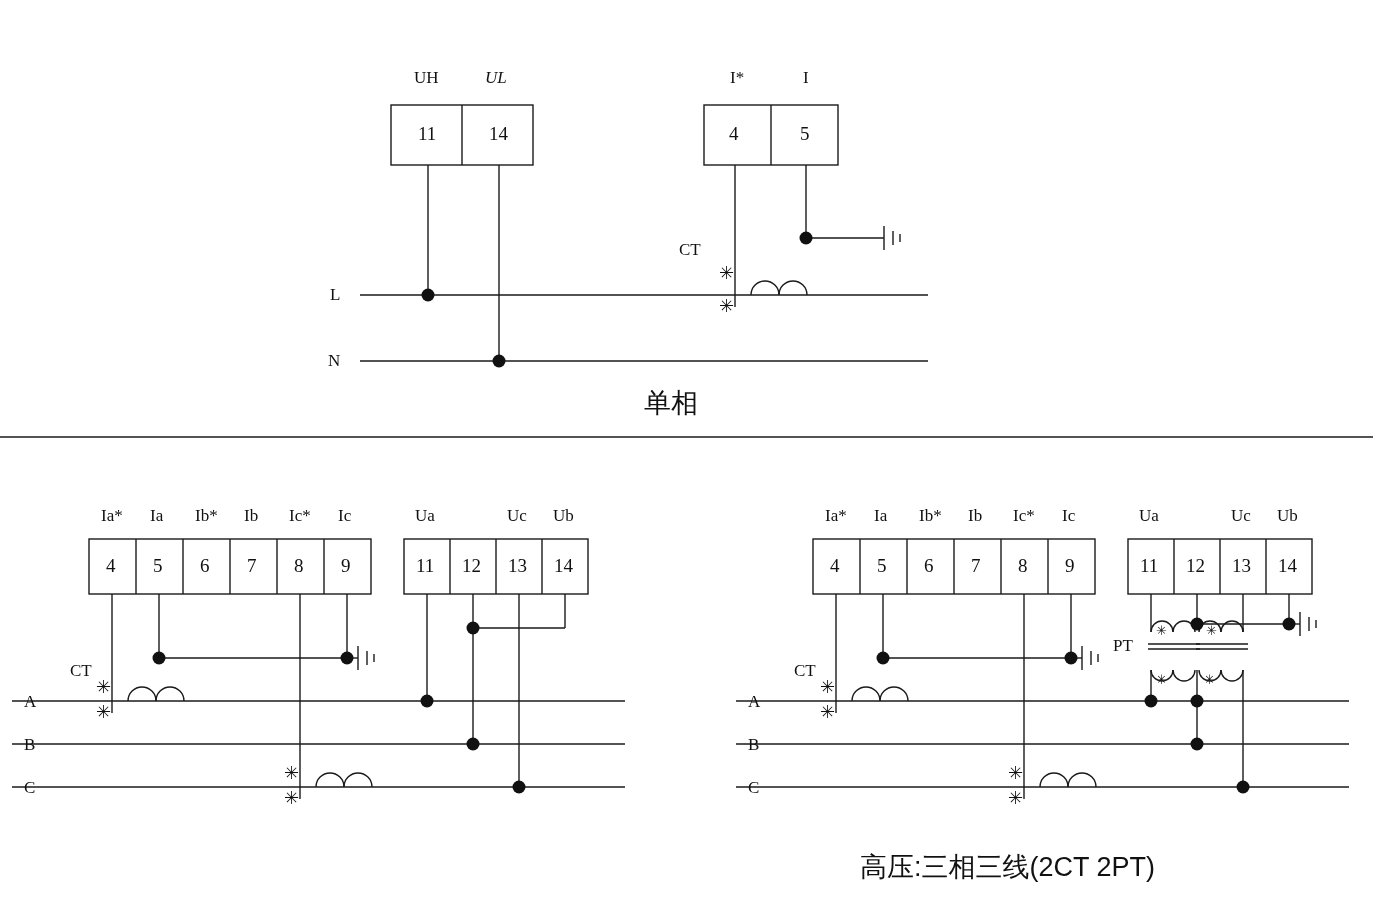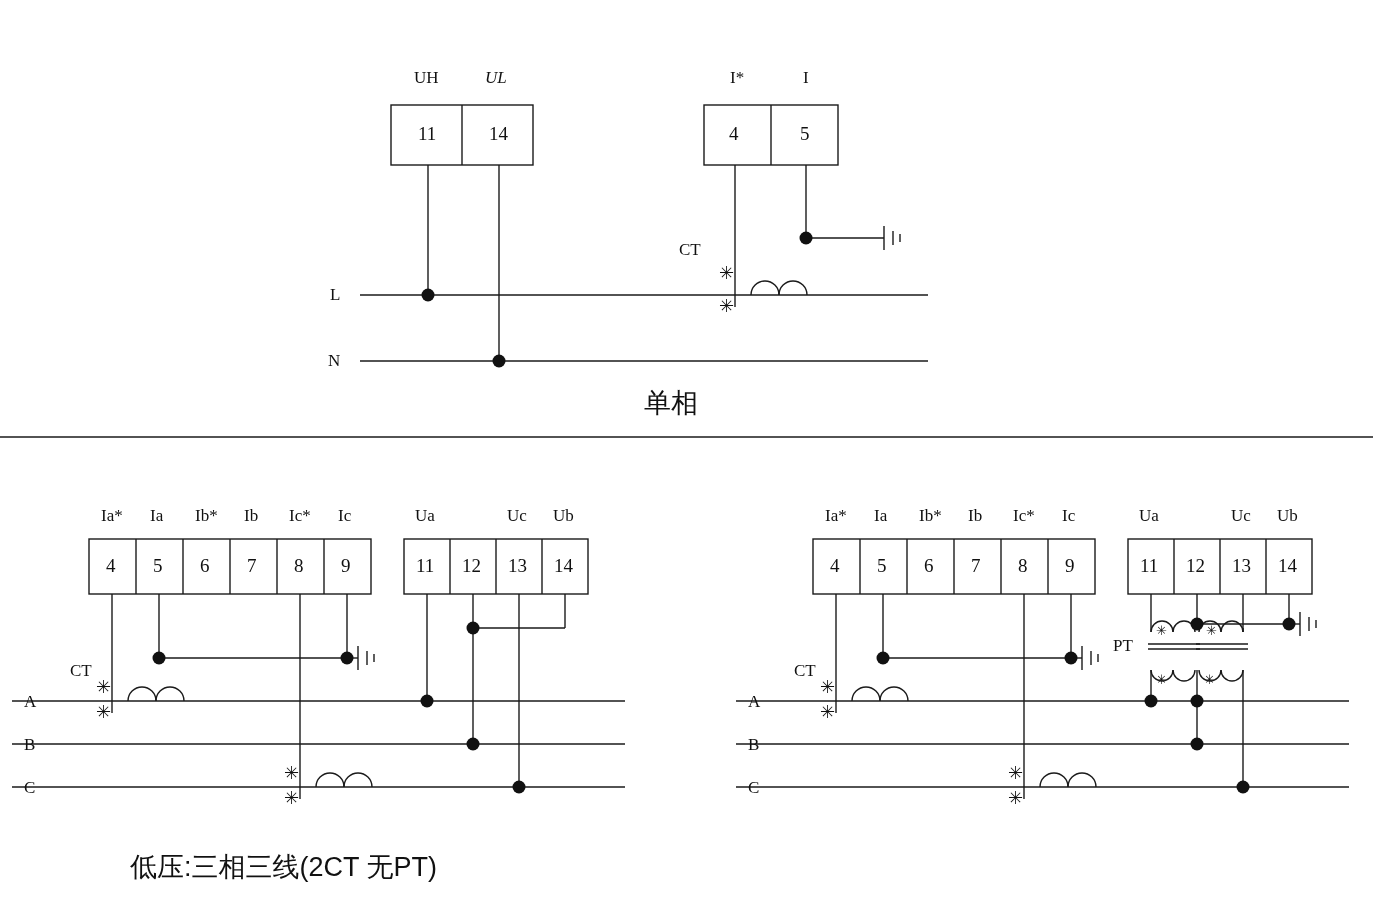--- a/index.html
+++ b/index.html
@@ -230,21 +230,20 @@
   <div class="lbl" style="left:24px;top:692px;">A</div>
   <div class="lbl" style="left:24px;top:735px;">B</div>
   <div class="lbl" style="left:24px;top:778px;">C</div>
 
   <div class="ctlbl" style="left:70px;top:661px;">CT</div>
   <div class="star" style="left:96px;top:678px;">✳</div>
   <div class="star" style="left:96px;top:703px;">✳</div>
   <div class="star" style="left:284px;top:764px;">✳</div>
   <div class="star" style="left:284px;top:789px;">✳</div>
 
-  <div class="cap" style="left:130px;top:849px;">低压:三相三线(2CT 无PT)</div>
 
   <div class="lbl" style="left:825px;top:506px;">Ia*</div>
   <div class="lbl" style="left:874px;top:506px;">Ia</div>
   <div class="lbl" style="left:919px;top:506px;">Ib*</div>
   <div class="lbl" style="left:968px;top:506px;">Ib</div>
   <div class="lbl" style="left:1013px;top:506px;">Ic*</div>
   <div class="lbl" style="left:1062px;top:506px;">Ic</div>
 
   <div class="termnum" style="left:830px;top:555px;">4</div>
   <div class="termnum" style="left:877px;top:555px;">5</div>
@@ -272,14 +271,15 @@
   <div class="star" style="left:820px;top:678px;">✳</div>
   <div class="star" style="left:820px;top:703px;">✳</div>
   <div class="star" style="left:1008px;top:764px;">✳</div>
   <div class="star" style="left:1008px;top:789px;">✳</div>
 
   <div class="sstar" style="left:1156px;top:624px;">✳</div>
   <div class="sstar" style="left:1206px;top:624px;">✳</div>
   <div class="sstar" style="left:1156px;top:673px;">✳</div>
   <div class="sstar" style="left:1204px;top:673px;">✳</div>
 
+  <div class="cap" style="left:860px;top:849px;">高压:三相三线(2CT 2PT)</div>
 
 </div>
 
 </body></html>

